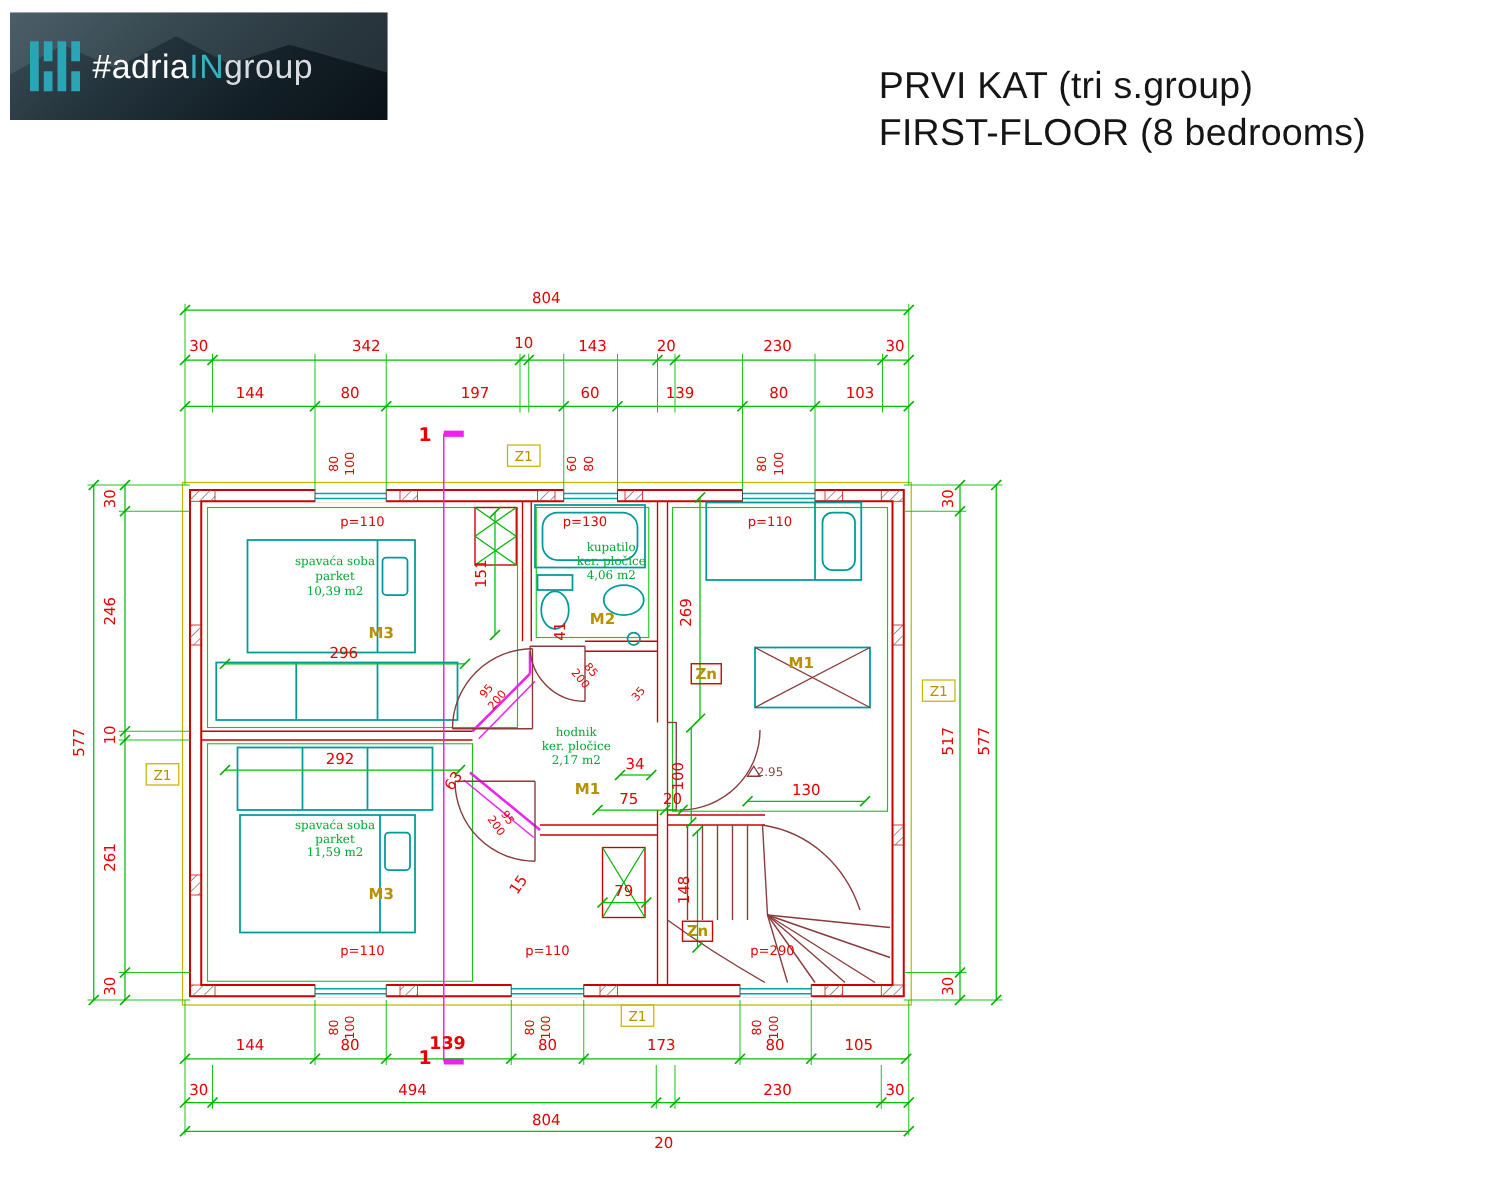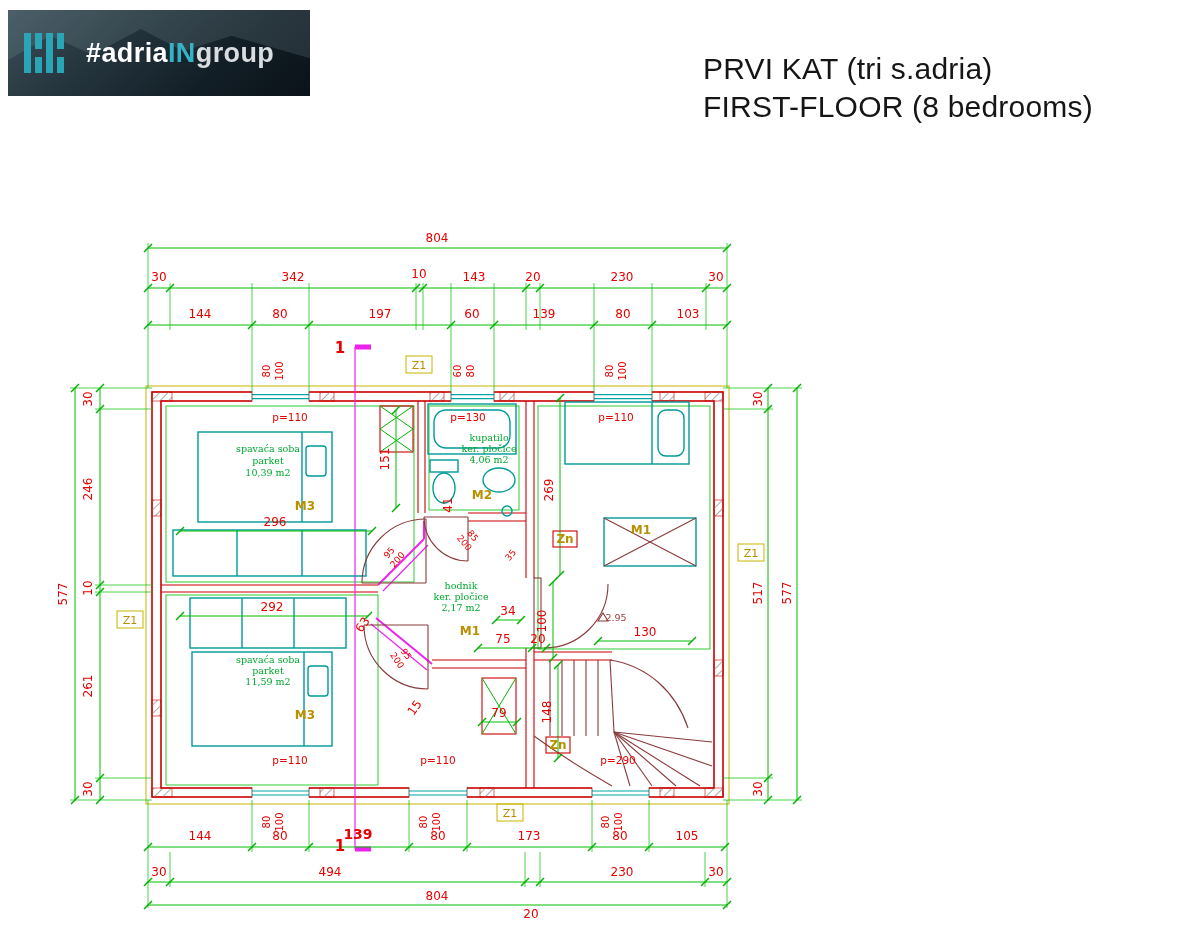--- a/index.html
+++ b/index.html
@@ -6,21 +6,21 @@
   body{width:1200px;height:945px;position:relative;font-family:"Liberation Sans",sans-serif;overflow:hidden;}
 
   
   .logo{position:absolute;left:8px;top:10px;width:302px;height:86px;
         background:linear-gradient(135deg,#3c4e58 0%,#24343d 35%,#121e26 70%,#0a1218 100%);
         display:flex;align-items:center;padding-left:12px;box-sizing:border-box;}
   .logo::after{content:"";position:absolute;inset:0;
         background:rgba(150,170,180,.18);
         clip-path:polygon(0 58%,14% 30%,28% 52%,44% 22%,58% 48%,74% 30%,100% 56%,100% 0,0 0);}
   .logo-glyph{width:54px;height:54px;flex:0 0 auto;z-index:1;}
-  .logo-text{font-size:27px;font-weight:700;letter-spacing:.4px;margin-left:12px;z-index:1;white-space:nowrap;}
+  .logo-text{font-size:27px;font-weight:400;letter-spacing:.4px;z-index:1;white-space:nowrap;}
   .lt-w{color:#ffffff;} .lt-c{color:#35b3c4;} .lt-g{color:#d9dde0;}
 
   .title{position:absolute;left:703px;top:50px;color:#151515;font-size:30px;line-height:38px;letter-spacing:.2px;}
 
   
   svg.plan{position:absolute;left:0;top:0;width:1200px;height:945px;}
   svg text{font-family:"DejaVu Sans",sans-serif;}
   .gline{stroke:#00c000;stroke-width:1;fill:none;}
   .gext{stroke:#00c000;stroke-width:.8;opacity:.9;fill:none;}
   .gfloor{stroke:#00c000;stroke-width:.9;fill:none;opacity:.9;}
@@ -55,21 +55,21 @@
       <rect x="15" y="31" width="7" height="16"></rect>
       <rect x="26" y="7" width="7" height="40"></rect>
       <rect x="37" y="7" width="7" height="16"></rect>
       <rect x="37" y="31" width="7" height="16"></rect>
     </g>
   </svg>
   <div class="logo-text"><span class="lt-w">#adria</span><span class="lt-c">IN</span><span class="lt-g">group</span></div>
 </div>
 
 <div class="title">
-  <div>PRVI KAT (tri s.adria)</div>
+  <div>PRVI KAT (tri s.group)</div>
   <div>FIRST-FLOOR (8 bedrooms)</div>
 </div>
 
 <svg class="plan" viewBox="0 0 1200 945">
   <defs>
     <pattern id="hatch" width="6" height="6" patternUnits="userSpaceOnUse" patternTransform="rotate(45)">
       <line x1="0" y1="0" x2="0" y2="6" stroke="#888" stroke-width="1.4"></line>
     </pattern>
     <g id="tk">
         <line x1="-4" y1="4" x2="4" y2="-4" stroke="#00b000" stroke-width="1.4"></line>

